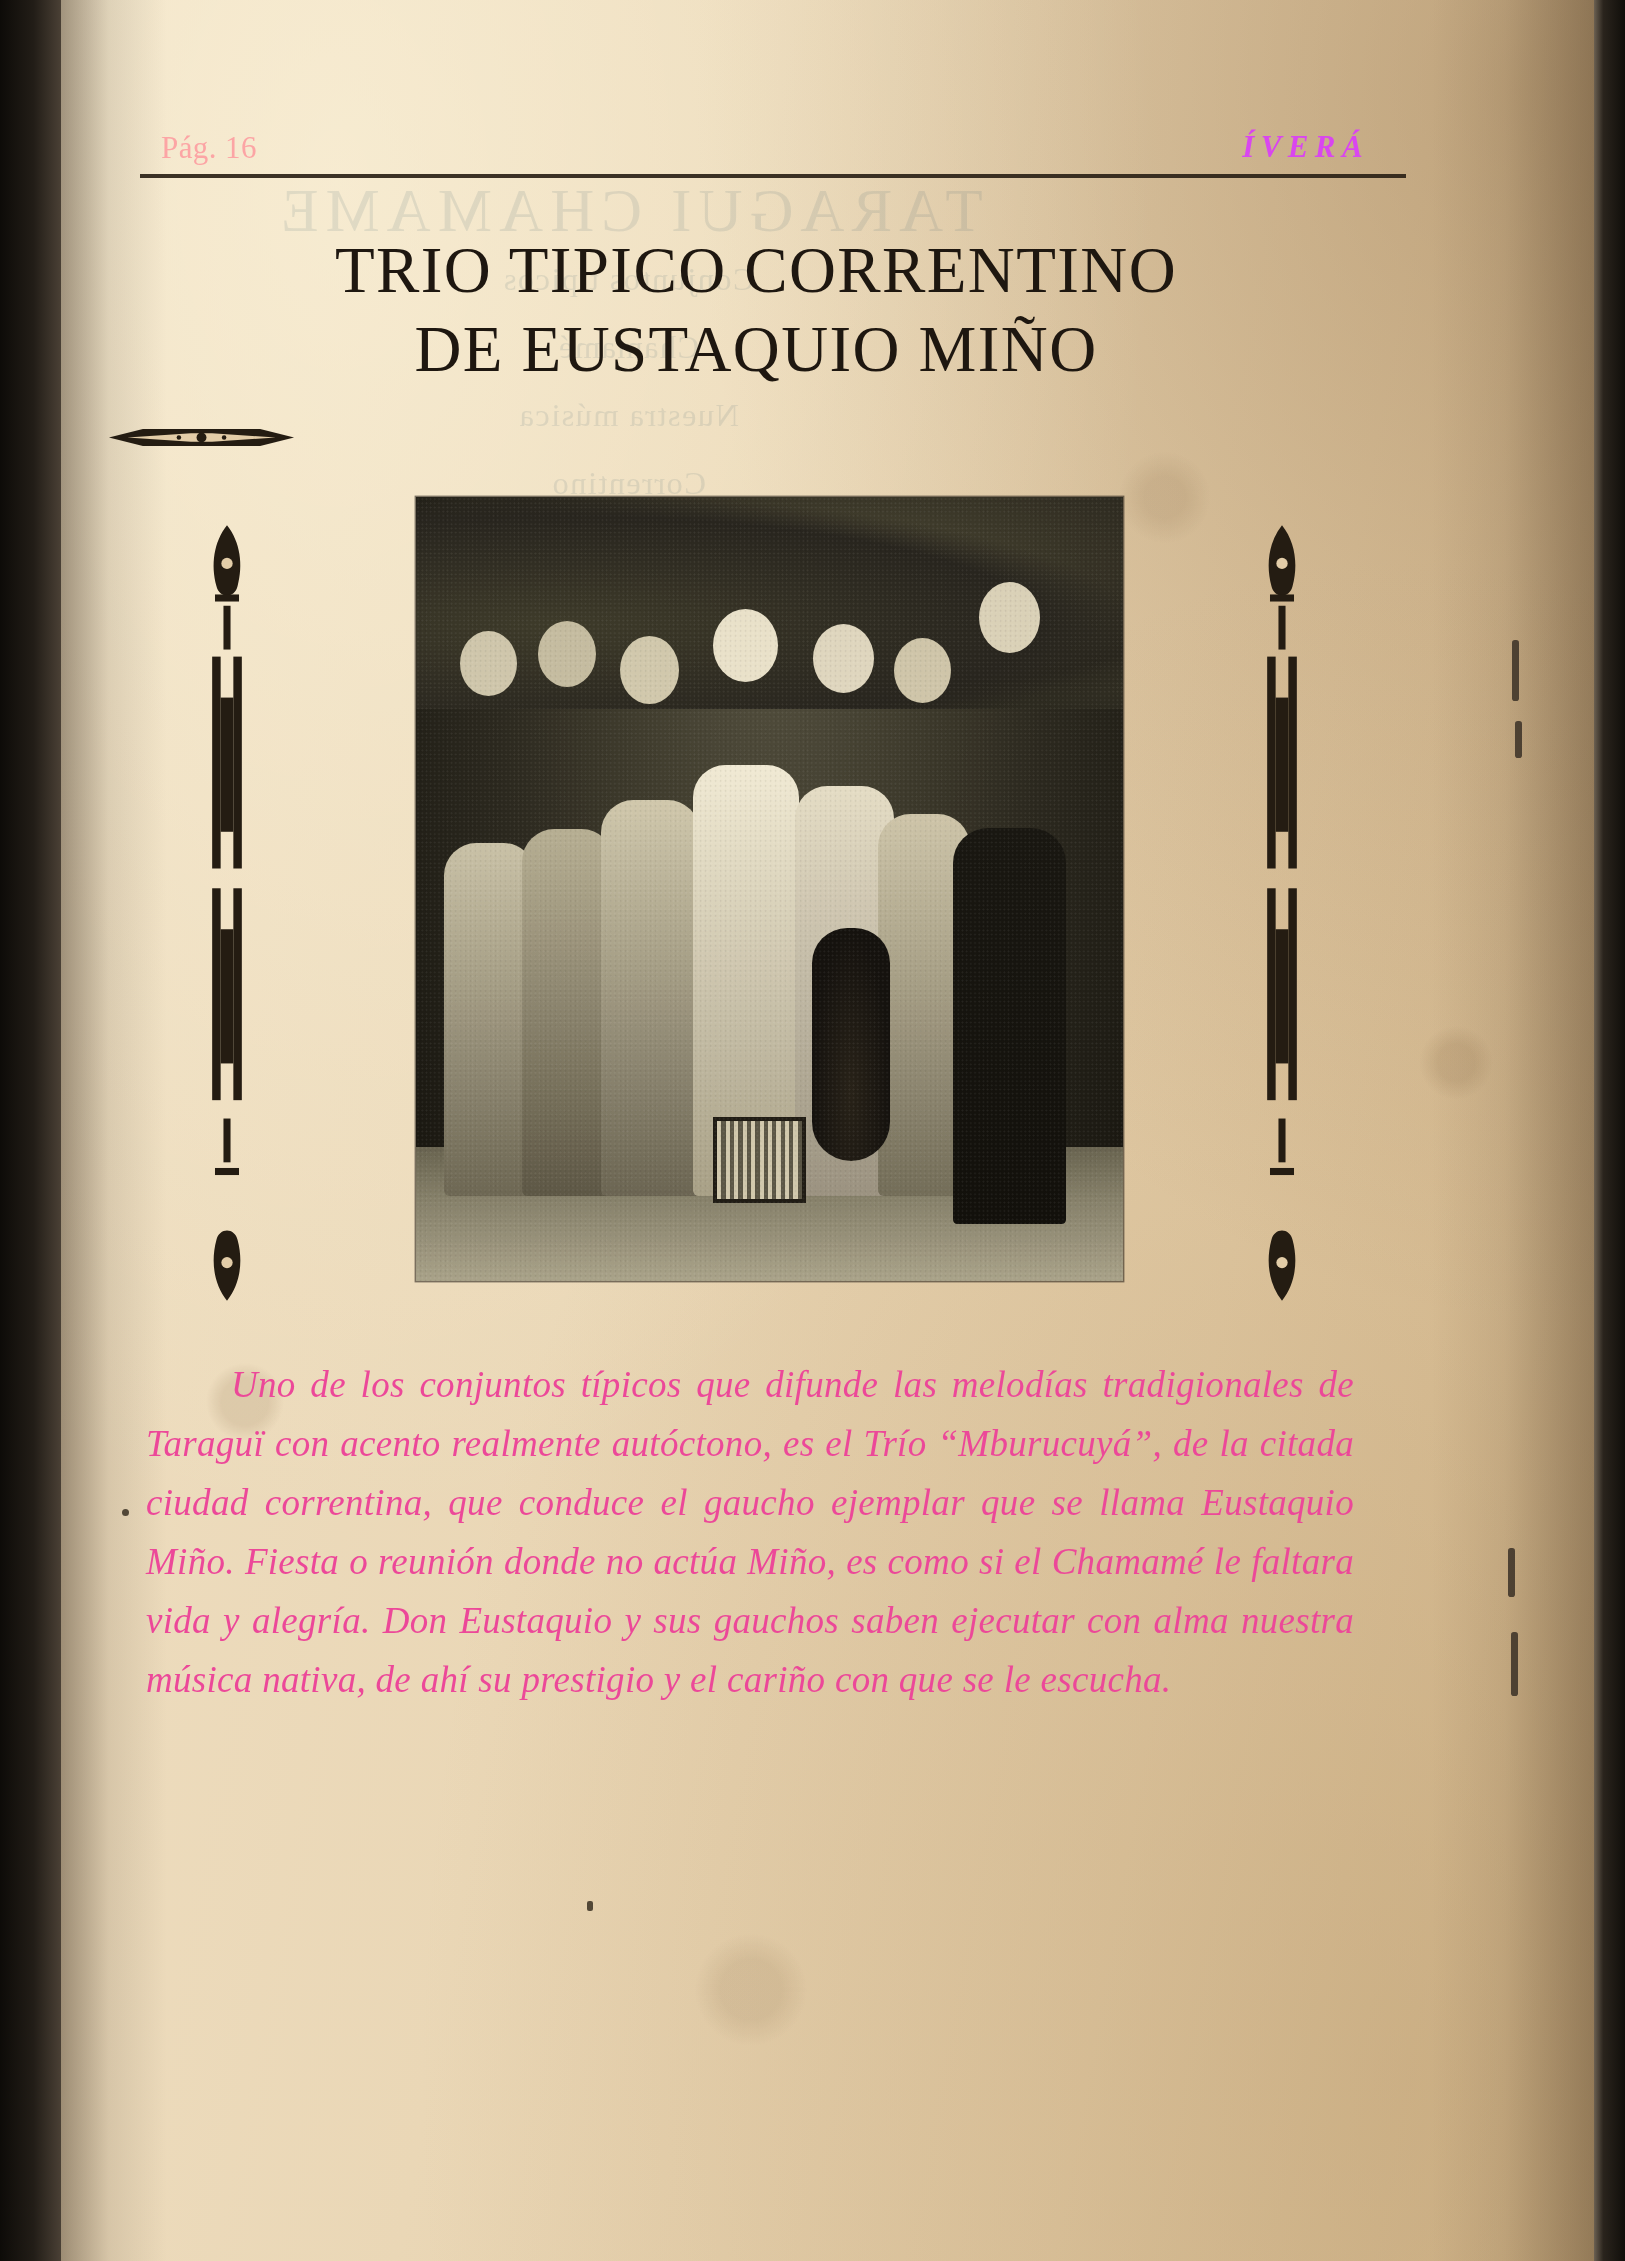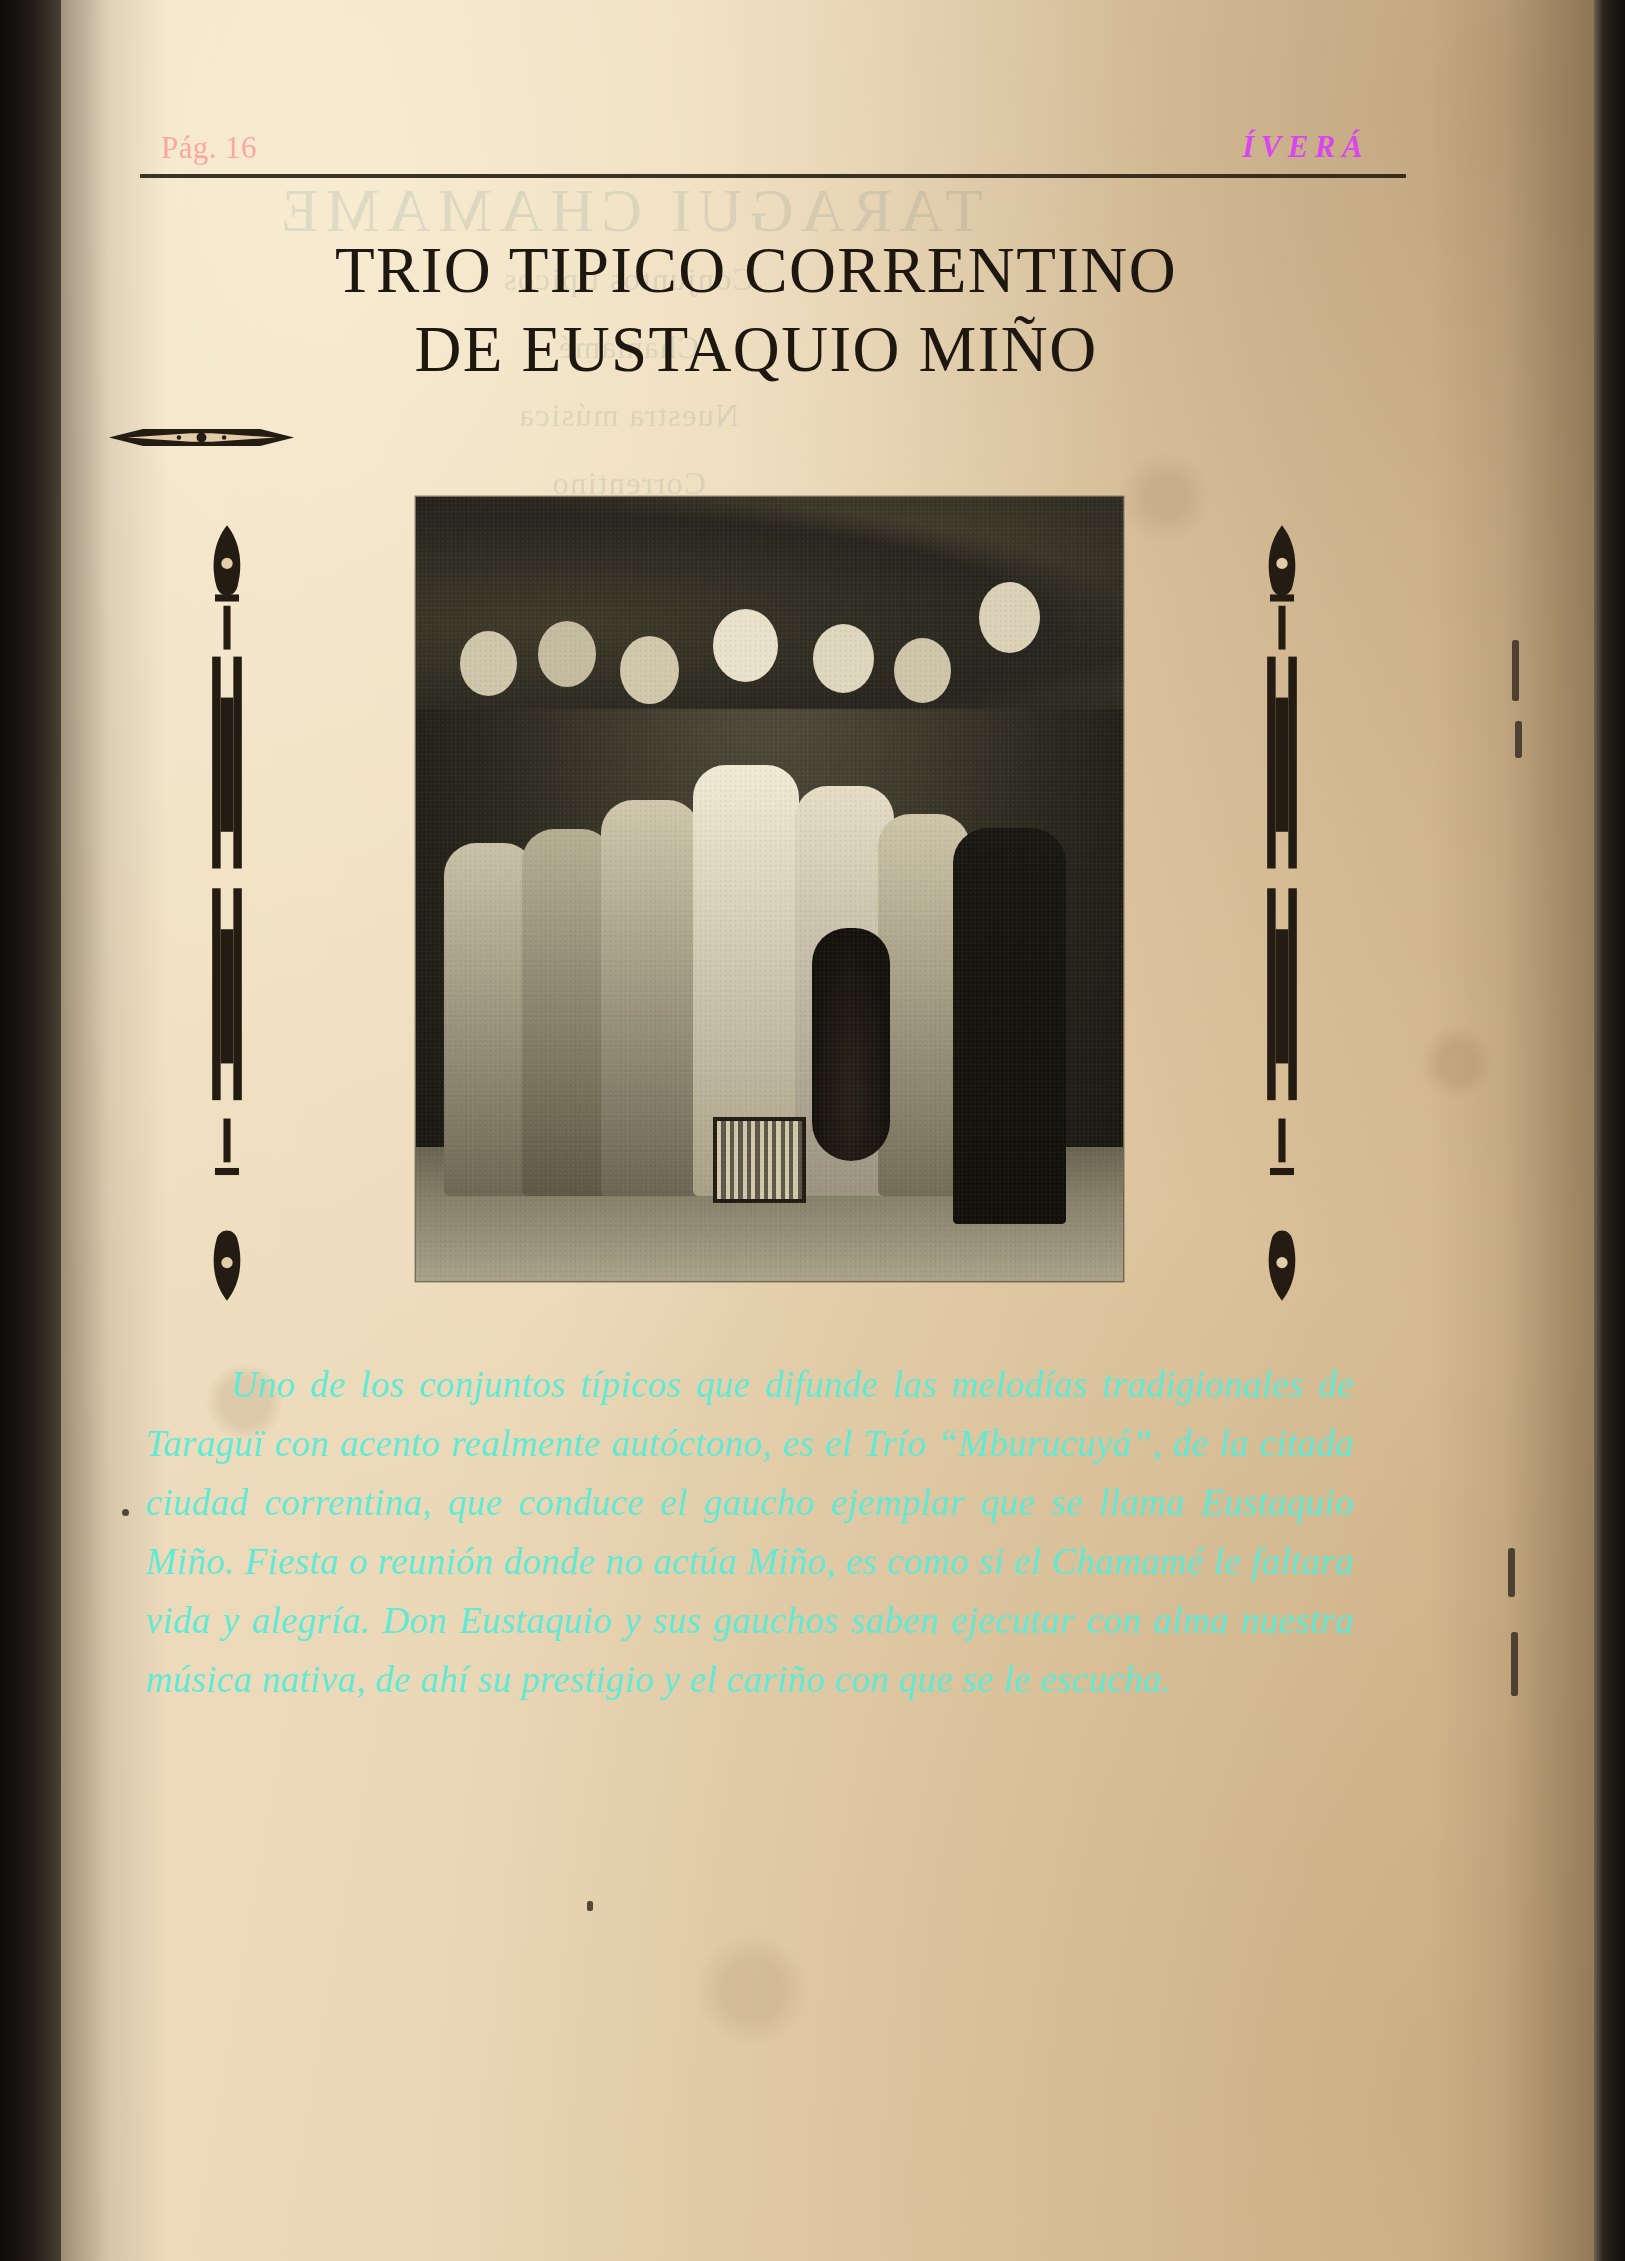--- a/index.html
+++ b/index.html
@@ -272,21 +272,21 @@
   }
 
   
   .bodytext {
     margin: 38px 0 0 0;
     padding: 0 52px 0 40px;
     font-size: 37px;
     line-height: 59px;
     font-style: italic;
     text-align: justify;
-    color: #5eead4;
+    color: #ec4899;
     font-family: "Liberation Serif", serif;
     text-indent: 85px;
     letter-spacing: 0.3px;
   }
 
   
   .ink {
     position: absolute;
     background: #2e2619;
     border-radius: 50%;

